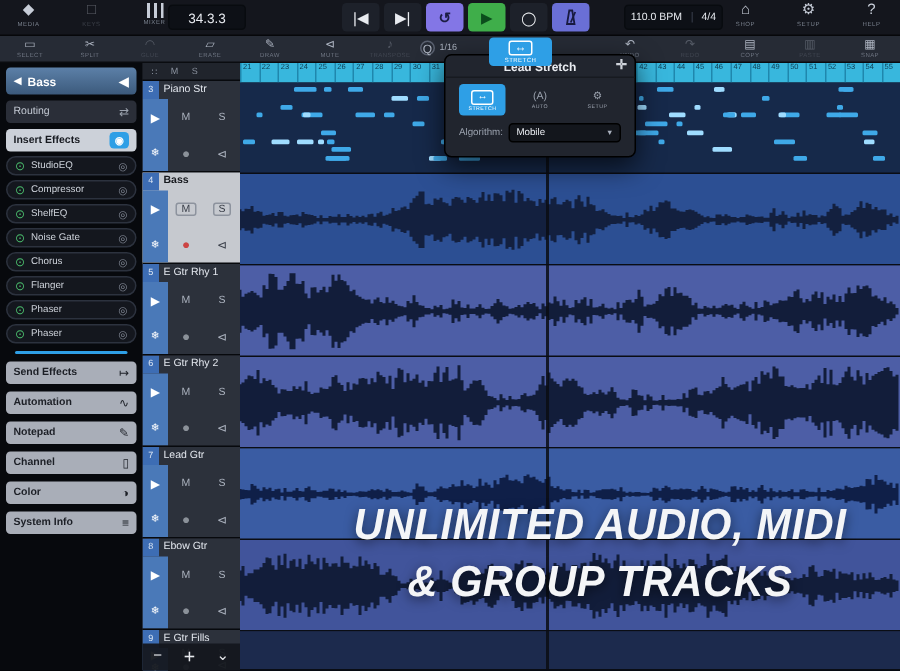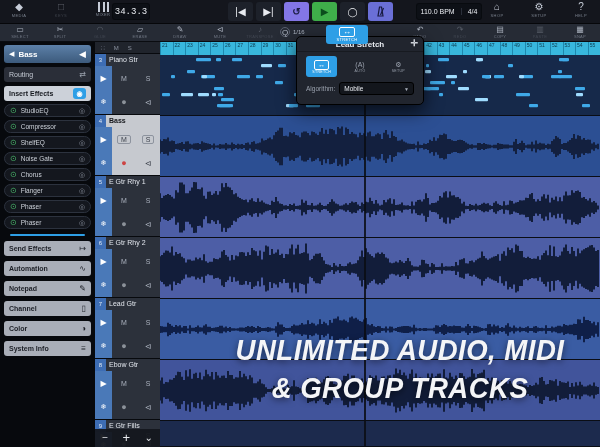--- a/index.html
+++ b/index.html
@@ -12,21 +12,21 @@
           border-bottom:1px solid #06070a;}
   .tb-group{position:absolute;top:1px;display:flex;gap:12px;}
   .icon-btn{display:flex;flex-direction:column;align-items:center;width:30px;color:#c7cdd8;cursor:pointer;}
   .icon-btn .ic{font-size:10px;line-height:12px;height:12px;}
   .icon-btn .lb{font-size:4px;letter-spacing:.4px;color:#79808d;}
   .icon-btn.dim{opacity:.38;}
   .fader-ic{width:11px;height:10px;margin-top:1px;
       background:repeating-linear-gradient(90deg,#c7cdd8 0 2px,transparent 2px 4.5px);}
   .inset-box{position:absolute;background:#0d1016;border:1px solid #03040666;border-radius:3px;
       color:#e8ebf0;display:flex;align-items:center;justify-content:center;}
-  #pos-box{left:112px;top:3px;width:38px;height:17px;font-family:Liberation Mono, monospace;font-size:9px;}
+  #pos-box{left:112px;top:3px;width:52px;height:17px;font-family:Liberation Sans, sans-serif;font-size:9px;}
   #bpm-box{left:416px;top:3px;width:66px;height:17px;font-size:7px;gap:6px;}
   #bpm-box .sig{border-left:1px solid #2a2f3a;padding-left:6px;}
   #transport{position:absolute;left:228px;top:2px;display:flex;gap:3px;}
   .tr-btn{width:25px;height:19px;border-radius:3px;background:#1d212a;color:#e8ebf0;
       display:flex;align-items:center;justify-content:center;font-size:10px;cursor:pointer;}
   .tr-btn.cycle{background:#8376e6;color:#1c1d44;font-weight:bold;}
   .tr-btn.play{background:#3fae4a;color:#0b4d1c;}
   .tr-btn.rec{color:#f2f4f7;font-size:9px;}
   .tr-btn.metro{background:#6a6fd6;color:#181a40;}
 

